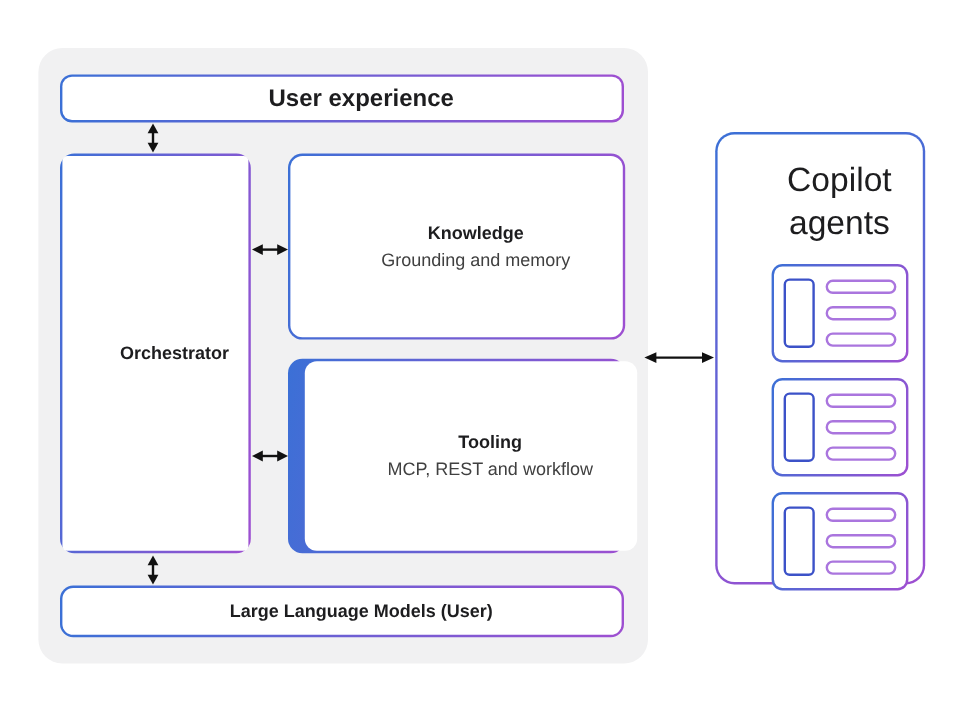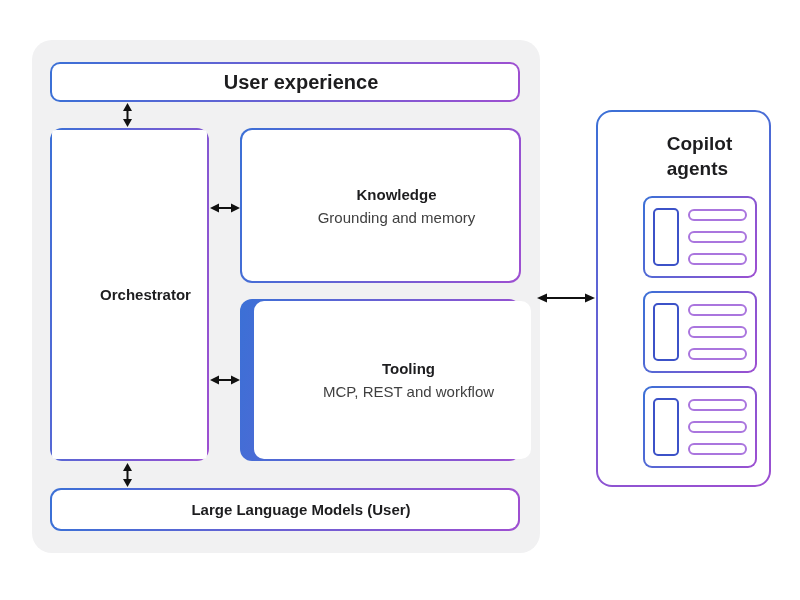--- a/index.html
+++ b/index.html
@@ -34,21 +34,21 @@
     padding: 2px;
     background: linear-gradient(100deg, var(--blue), var(--purple));
   }
   .gbox > .inner {
     width: 100%; height: 100%;
     background: #ffffff;
     display: flex;
     flex-direction: column;
     align-items: center;
     justify-content: center;
-    text-align: left;
+    text-align: center;
     padding-left: 32px;
   }
   .box-ux { left: 50px; top: 62px; width: 470px; height: 40px; border-radius: 10px;
             background: linear-gradient(90deg, var(--blue), var(--purple)); }
   .box-ux > .inner { border-radius: 8px; }
   .box-orchestrator { left: 50px; top: 128px; width: 159px; height: 333px; border-radius: 12px;
             background: linear-gradient(100deg, var(--blue), var(--purple)); }
   .box-orchestrator > .inner { border-radius: 4px; }
   .box-knowledge { left: 240px; top: 128px; width: 281px; height: 155px; border-radius: 12px; }
   .box-knowledge > .inner { border-radius: 10px; }
@@ -58,21 +58,21 @@
             background: linear-gradient(90deg, var(--blue), var(--purple)); }
   .box-llm > .inner { border-radius: 9px; }
   .box-title { font-size: 15px; font-weight: 700; line-height: 1.2; }
   .box-label { font-size: 20px; font-weight: 700; }
   .box-subtitle { font-size: 15px; font-weight: 400; margin-top: 5px; color: #404040; }
 
   
   .copilot-panel { left: 596px; top: 110px; width: 175px; height: 377px; border-radius: 16px;
             background: linear-gradient(160deg, var(--blue) 0%, #6a5fd4 55%, var(--purple) 100%); }
   .copilot-panel > .inner { border-radius: 14px; justify-content: flex-start; padding-top: 20px; }
-  .copilot-title { font-size: 19px; font-weight: 700; line-height: 1.3; }
+  .copilot-title { font-size: 28px; font-weight: 400; line-height: 1.3; }
   .cards { display: flex; flex-direction: column; gap: 13px; margin-top: 15px; }
   .card {
     width: 114px; height: 82px;
     padding: 2px; border-radius: 9px;
     background: linear-gradient(110deg, var(--blue), var(--purple));
   }
   .card-inner {
     width: 100%; height: 100%;
     background: #ffffff; border-radius: 7px;
     display: flex; align-items: center; gap: 9px;

